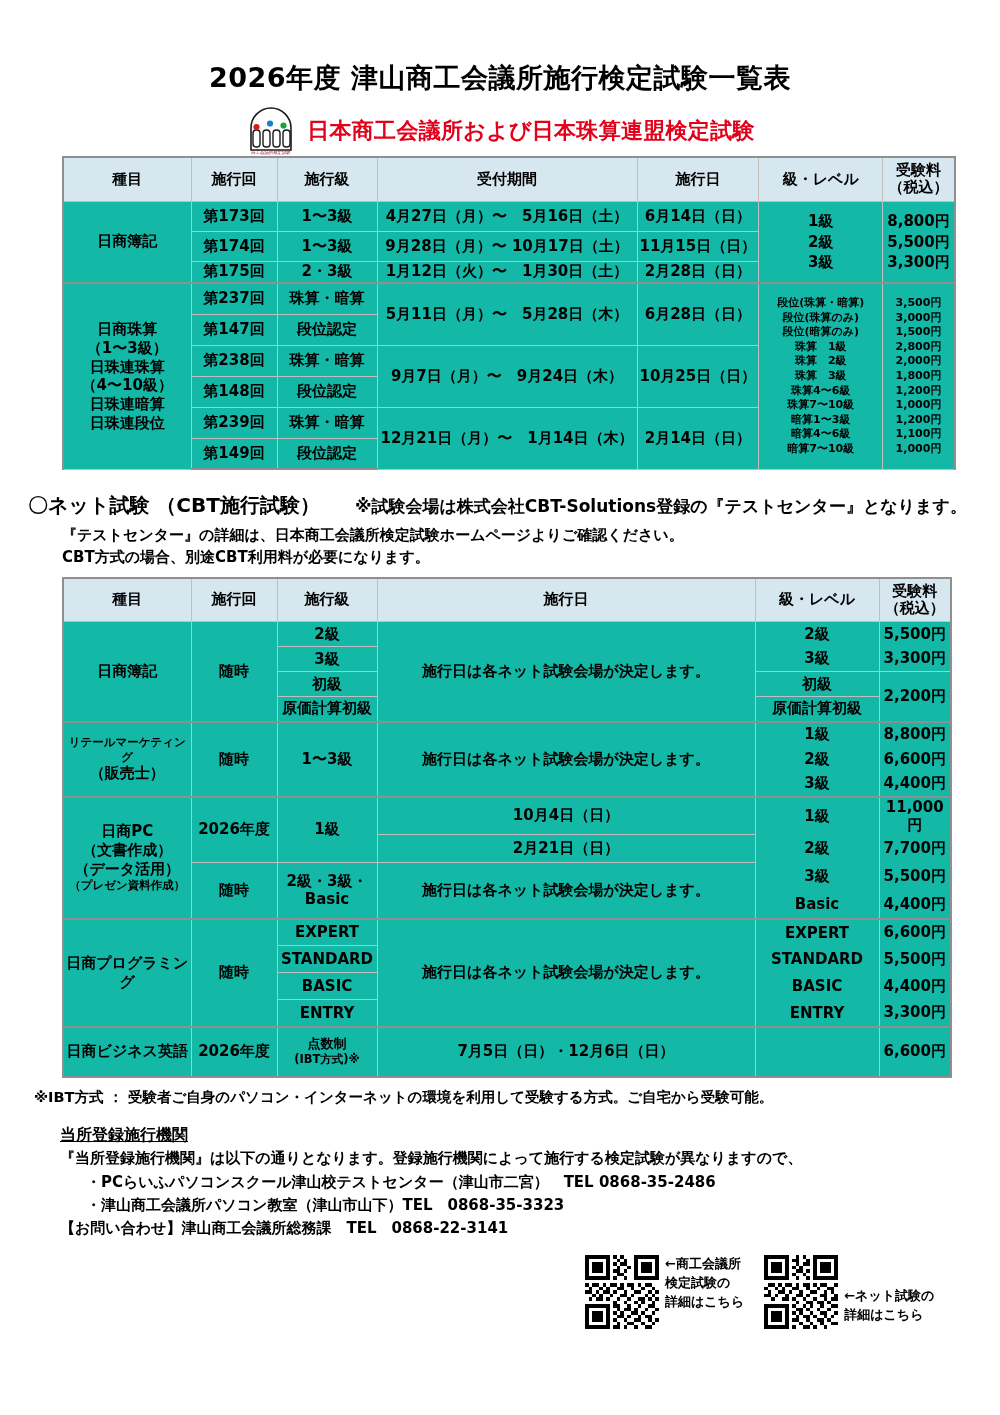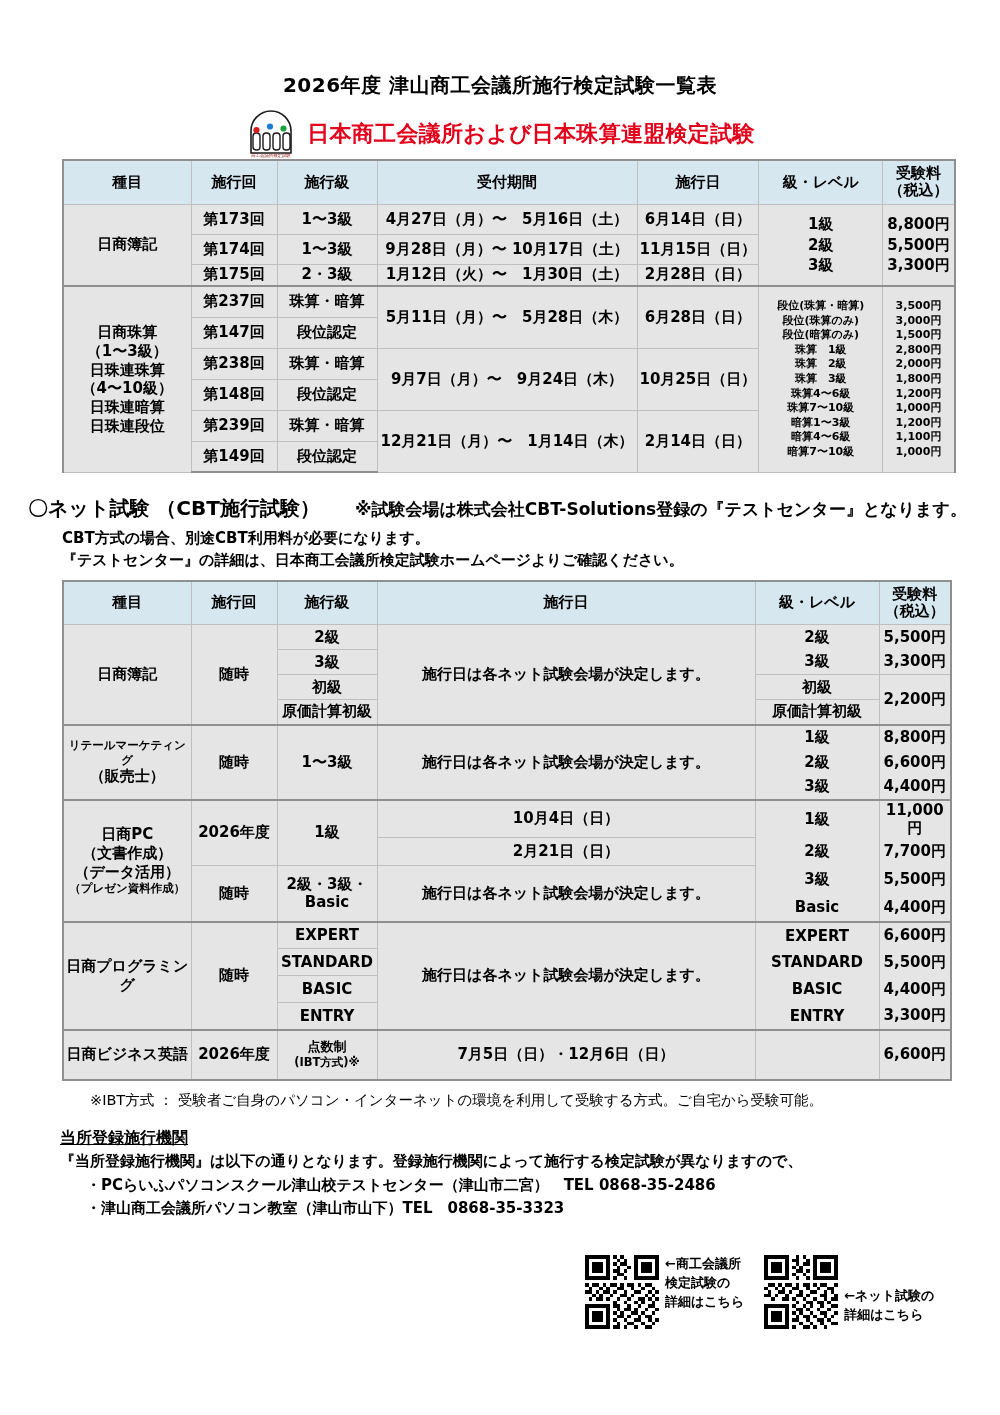--- a/index.html
+++ b/index.html
@@ -10,23 +10,22 @@
     font-family:"DejaVu Sans", sans-serif;
     color:#000000;
     position:relative;
     overflow:hidden;
   }
   .page { position:relative; width:1000px; height:1415px; padding:0; }
 
   
   .title-row { text-align:center; padding-top:60px; }
   .doc-title {
-    font-size:20px; font-weight:bold; letter-spacing:0.5px;
+    font-size:27px; font-weight:bold; letter-spacing:0.5px;
     font-family:"DejaVu Sans", sans-serif;
-    margin-top:12px;
   }
   .subtitle-row {
     display:flex; align-items:center; justify-content:center;
     gap:10px; margin-top:10px;
   }
   .logo-box {
     width:52px; height:50px; flex:0 0 auto;
     position:relative; background:#ffffff;
   }
   .logo-box svg { display:block; }
@@ -42,21 +41,21 @@
   }
   .section-head .note-inline { font-size:17px; font-weight:bold; }
   .sub-note {
     font-size:15px; font-weight:bold; margin-left:62px; line-height:1.45;
   }
 
   
   table.sched {
     border-collapse:collapse;
     margin-left:62px;
-    background:#e5e5e5;
+    background:#14b8a6;
     table-layout:fixed;
   }
   table.sched th, table.sched td {
     border:1px solid #bfbfbf;
     text-align:center;
     vertical-align:middle;
     font-weight:bold;
     padding:0 2px;
   }
   table.sched thead th {
@@ -76,21 +75,21 @@
   .nowrap { white-space:nowrap; }
   .tight { line-height:1.25; }
 
   
   .stack { line-height:1.35; }
   .stack div { white-space:nowrap; }
   .stack-sm { font-size:11px; line-height:1.32; }
 
   
   .footnote {
-    font-size:14.5px; font-weight:normal; margin:10px 0 0 90px;
+    font-size:14.5px; font-weight:bold; margin:10px 0 0 34px;
   }
   .foot-block { margin:16px 0 0 60px; font-size:15px; font-weight:bold; line-height:1.55; }
   .foot-title { text-decoration:underline; font-size:16px; }
   .foot-indent { margin-left:20px; }
   .foot-indent2 { margin-left:26px; }
 
   .qr-area {
     position:absolute; left:585px; top:1255px;
     display:flex; align-items:flex-start; gap:6px;
   }
@@ -254,22 +253,22 @@
         <td class="thick-bottom" style="height:31px">第149回</td>
         <td class="thick-bottom">段位認定</td>
       </tr>
     </tbody>
   </table>
 
   <div class="section-head">
     <span>〇ネット試験 （CBT施行試験）</span>
     <span class="note-inline" style="margin-left:28px;">※試験会場は株式会社CBT-Solutions登録の『テストセンター』となります。</span>
   </div>
+  <div class="sub-note">『テストセンター』の詳細は、日本商工会議所検定試験ホームページよりご確認ください。</div>
   <div class="sub-note">CBT方式の場合、別途CBT利用料が必要になります。</div>
-  <div class="sub-note">『テストセンター』の詳細は、日本商工会議所検定試験ホームページよりご確認ください。</div>
 
   <table class="sched" style="margin-top:8px">
     <colgroup>
       <col style="width:128px">
         <col style="width:86px">
         <col style="width:100px">
       <col style="width:378px">
         <col style="width:124px">
         <col style="width:72px">
     </colgroup>
@@ -402,20 +401,21 @@
     </tbody>
   </table>
 
   <div class="footnote">※IBT方式 ： 受験者ご自身のパソコン・インターネットの環境を利用して受験する方式。ご自宅から受験可能。</div>
 
   <div class="foot-block">
     <div class="foot-title">当所登録施行機関</div>
     <div>『当所登録施行機関』は以下の通りとなります。登録施行機関によって施行する検定試験が異なりますので、</div>
     <div class="foot-indent2">・PCらいふパソコンスクール津山校テストセンター（津山市二宮）　TEL 0868-35-2486</div>
     <div class="foot-indent2">・津山商工会議所パソコン教室（津山市山下）TEL　0868-35-3323</div>
+    <div>【お問い合わせ】津山商工会議所総務課　TEL　0868-22-3141</div>
   </div>
 
   <div class="qr-area">
     <div class="qr-pair">
       <svg class="qr" viewBox="0 0 21 21" shape-rendering="crispEdges">
         <rect width="21" height="21" fill="#fff"></rect>
         <g fill="#000">
           <rect x="0" y="0" width="7" height="1"></rect>
             <rect x="0" y="6" width="7" height="1"></rect>
           <rect x="0" y="0" width="1" height="7"></rect>

